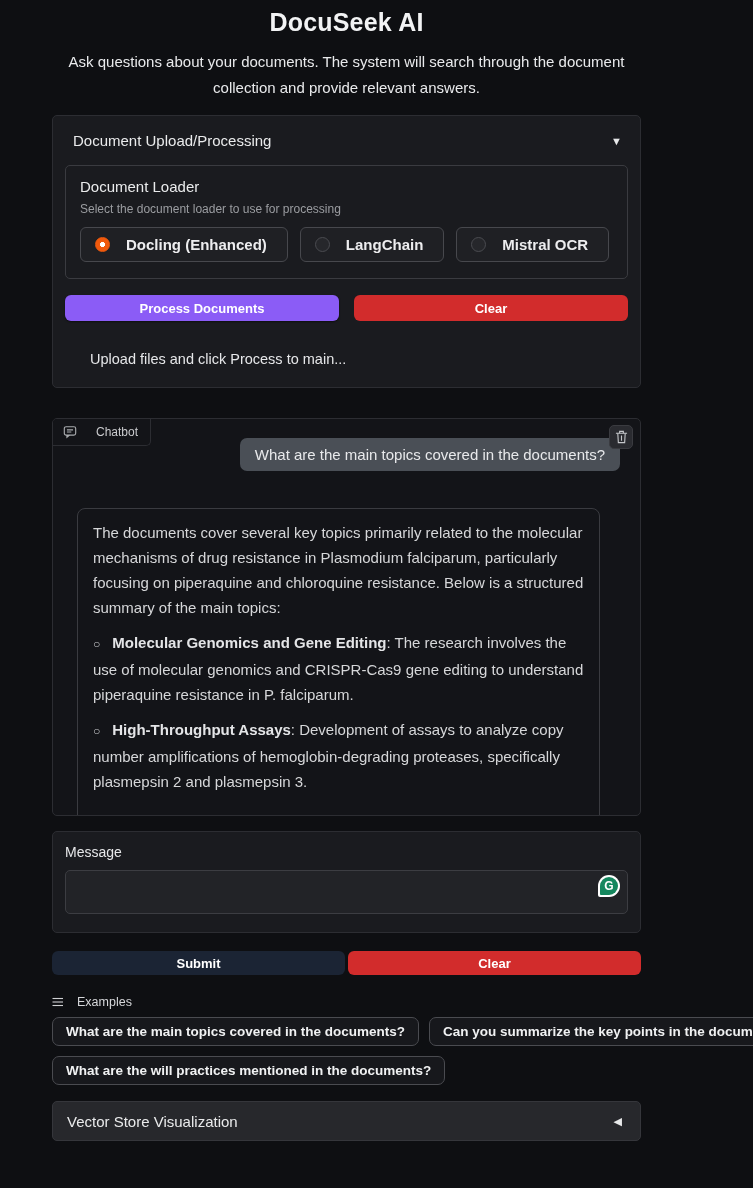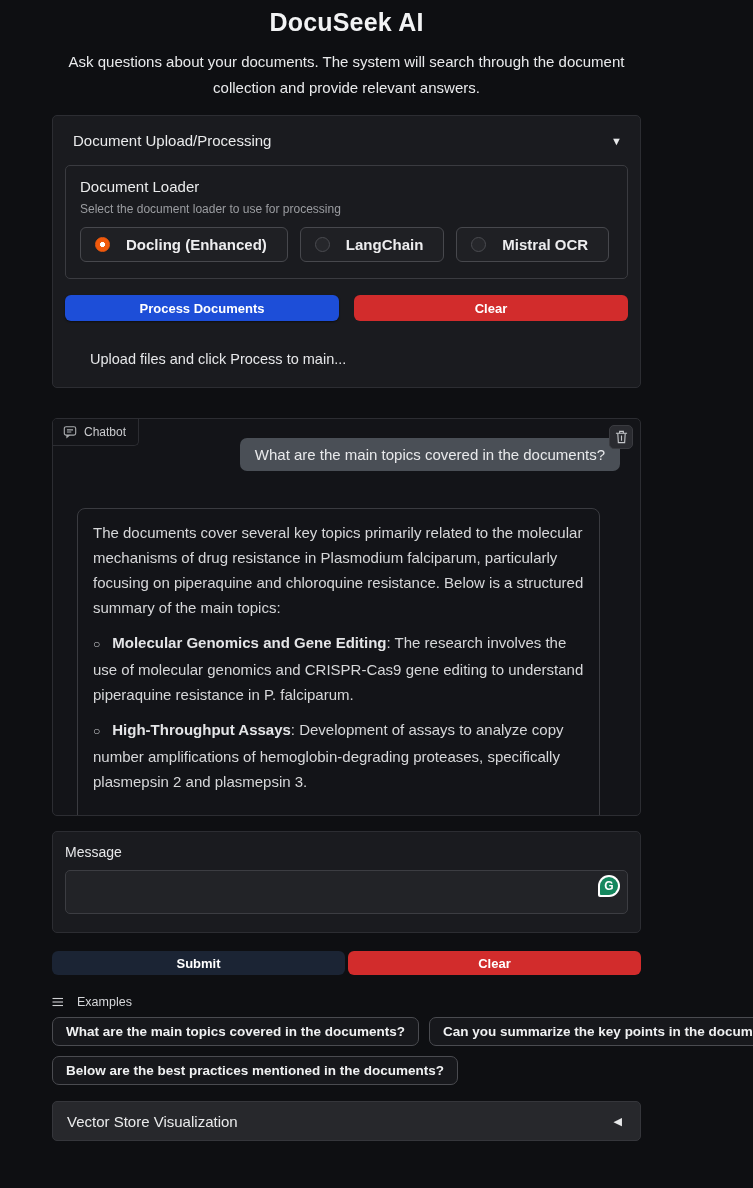--- a/index.html
+++ b/index.html
@@ -61,34 +61,34 @@
     background: radial-gradient(circle, #ffffff 0 2.5px, #f0590c 2.6px);
   }
   .chip-label { font-size: 15px; font-weight: 600; color: #ededef; }
 
   .btn-row { display: flex; gap: 15px; margin-top: 16px; }
   .btn {
     flex: 1; height: 26px; border: none; border-radius: 6px;
     font-size: 13px; font-weight: 600; color: #ffffff; cursor: pointer;
     font-family: inherit;
   }
-  .btn-orange { background: #1d4ed8; box-shadow: 0 1px 2px rgba(0,0,0,.5); }
+  .btn-orange { background: #8b5cf6; box-shadow: 0 1px 2px rgba(0,0,0,.5); }
   .btn-red { background: #d22c2c; }
   .btn-navy { background: #1b2434; }
   .status-text { margin: 30px 0 0 25px; font-size: 14.5px; color: #e6e7e9; }
 
   
   .chatbot {
     position: relative; margin-top: 30px; height: 398px;
     background: #131418; border: 1px solid #2c2d32; border-radius: 5px;
     overflow: hidden;
   }
   .chatbot-tab {
     position: absolute; top: 0; left: 0; display: flex; align-items: center;
-    gap: 7px; padding: 6px 12px 6px 10px; background: #131418;
+    gap: 19px; padding: 6px 12px 6px 10px; background: #131418;
     border-right: 1px solid #2c2d32; border-bottom: 1px solid #2c2d32;
     border-bottom-right-radius: 5px; z-index: 2;
   }
   .chatbot-tab-label { font-size: 12px; color: #cacbce; }
   .trash-btn {
     position: absolute; top: 6px; right: 7px; width: 24px; height: 24px;
     background: #2a2b30; border: 1px solid #3a3b40; border-radius: 5px;
     display: flex; align-items: center; justify-content: center; cursor: pointer;
   }
   .user-row { display: flex; justify-content: flex-end; padding: 19px 20px 0 0; }
@@ -254,21 +254,21 @@
       </svg>
     </span>
     <span class="examples-label">Examples</span>
   </div>
   <div class="example-rows">
     <div class="example-row">
       <div class="example-chip">What are the main topics covered in the documents?</div>
       <div class="example-chip">Can you summarize the key points in the documents?</div>
     </div>
     <div class="example-row">
-      <div class="example-chip">Below are the best practices mentioned in the documents?</div>
+      <div class="example-chip">What are the will practices mentioned in the documents?</div>
     </div>
   </div>
 
   <div class="vector-panel">
     <span class="vector-title">Vector Store Visualization</span>
     <span class="accordion-arrow">◀</span>
   </div>
 
 </div>
 

